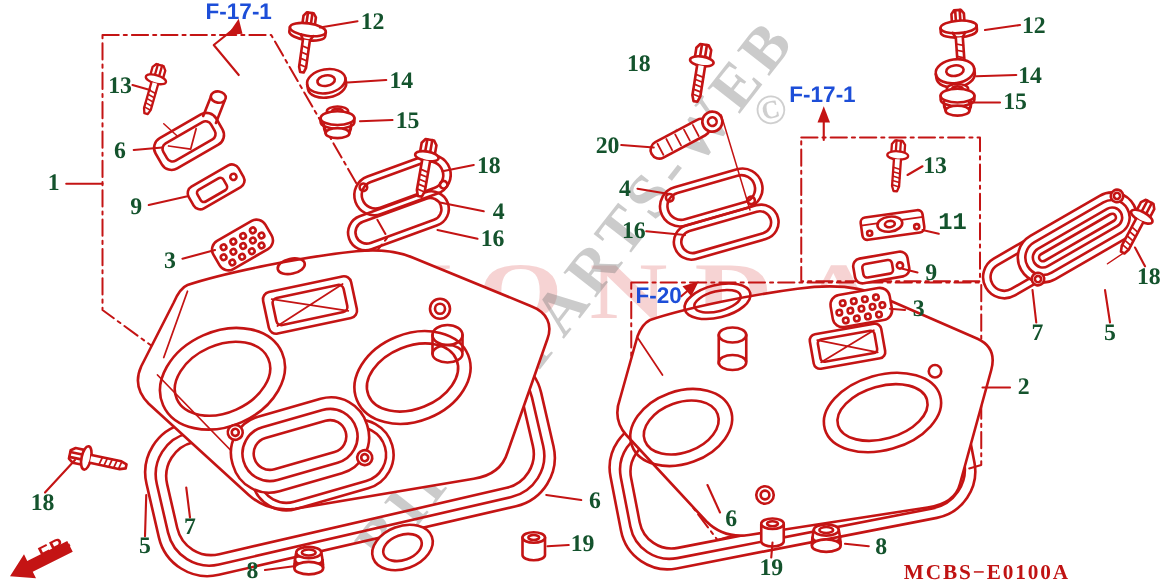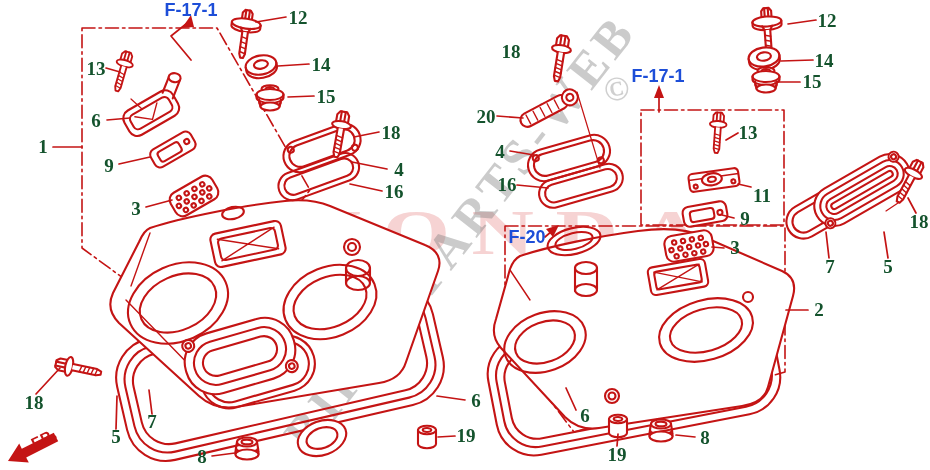--- a/index.html
+++ b/index.html
@@ -355,20 +355,21 @@
 
     <g>
       <polygon class="solid" points="53.8,432.7 58.2,441.3 26.2,457.4 28.8,462.6 8,461 19.2,443.4 21.8,448.7"></polygon>
     </g>
   </svg>
 
   <div class="sec" style="left:191px;top:10px">F-17-1</div>
   <div class="sec" style="left:658px;top:76px">F-17-1</div>
   <div class="sec" style="left:527px;top:237px">F-20</div>
 
+  <div id="code-label">MCBS−E0100A</div>
   <div id="fr-label">FR.</div>
 
   <div id="callout-layer">
       <div class="callout" style="left: 43px; top: 147px;">1</div>
       <div class="callout" style="left: 96px; top: 69px;">13</div>
       <div class="callout" style="left: 96px; top: 121px;">6</div>
       <div class="callout" style="left: 109px; top: 166px;">9</div>
       <div class="callout" style="left: 136px; top: 209px;">3</div>
       <div class="callout" style="left: 298px; top: 18px;">12</div>
       <div class="callout" style="left: 321px; top: 65px;">14</div>
@@ -383,21 +384,21 @@
       <div class="callout" style="left: 466px; top: 436px;">19</div>
       <div class="callout" style="left: 476px; top: 401px;">6</div>
       <div class="callout" style="left: 511px; top: 52px;">18</div>
       <div class="callout" style="left: 486px; top: 117px;">20</div>
       <div class="callout" style="left: 500px; top: 152px;">4</div>
       <div class="callout" style="left: 507px; top: 185px;">16</div>
       <div class="callout" style="left: 827px; top: 21px;">12</div>
       <div class="callout" style="left: 824px; top: 61px;">14</div>
       <div class="callout" style="left: 812px; top: 82px;">15</div>
       <div class="callout" style="left: 748px; top: 133px;">13</div>
-      <div class="callout" style="left: 762px; top: 196px;">11</div>
+      <div class="callout" style="left: 762px; top: 178px; font-family: Liberation Mono, monospace;">11</div>
       <div class="callout" style="left: 745px; top: 219px;">9</div>
       <div class="callout" style="left: 735px; top: 248px;">3</div>
       <div class="callout" style="left: 830px; top: 267px;">7</div>
       <div class="callout" style="left: 888px; top: 267px;">5</div>
       <div class="callout" style="left: 919px; top: 222px;">18</div>
       <div class="callout" style="left: 819px; top: 310px;">2</div>
       <div class="callout" style="left: 585px; top: 416px;">6</div>
       <div class="callout" style="left: 617px; top: 455px;">19</div>
       <div class="callout" style="left: 705px; top: 438px;">8</div>
     </div>

